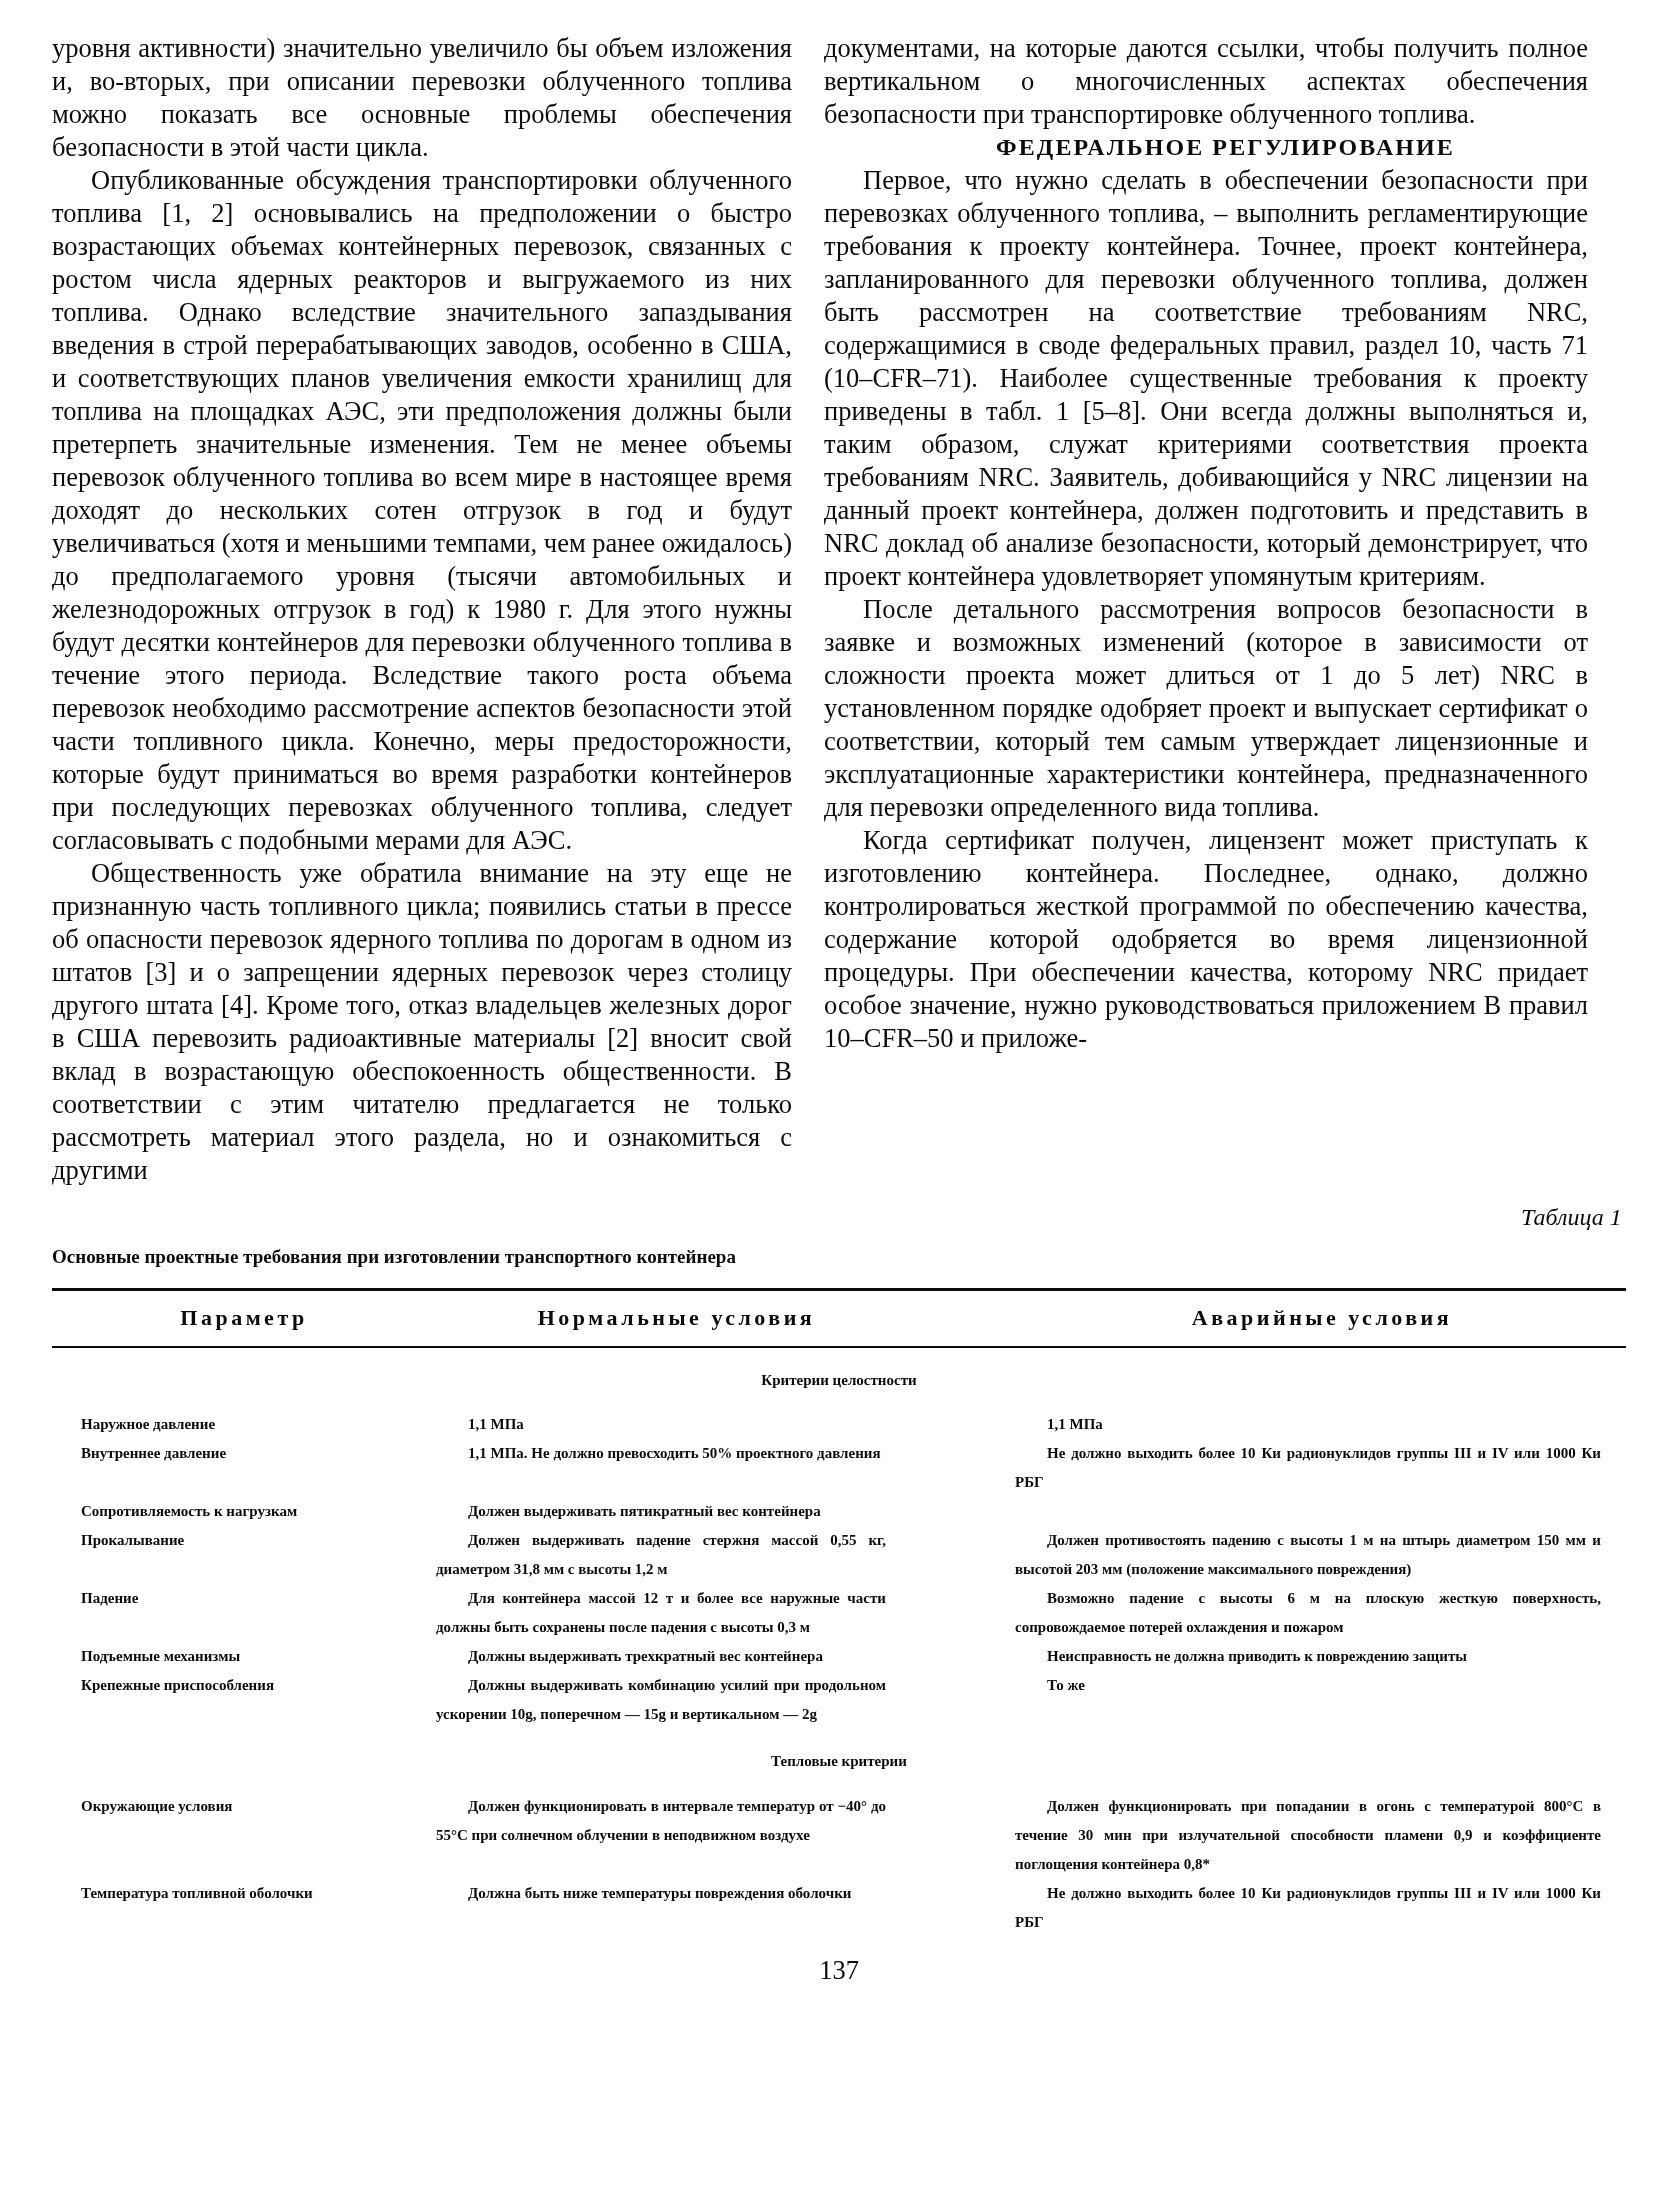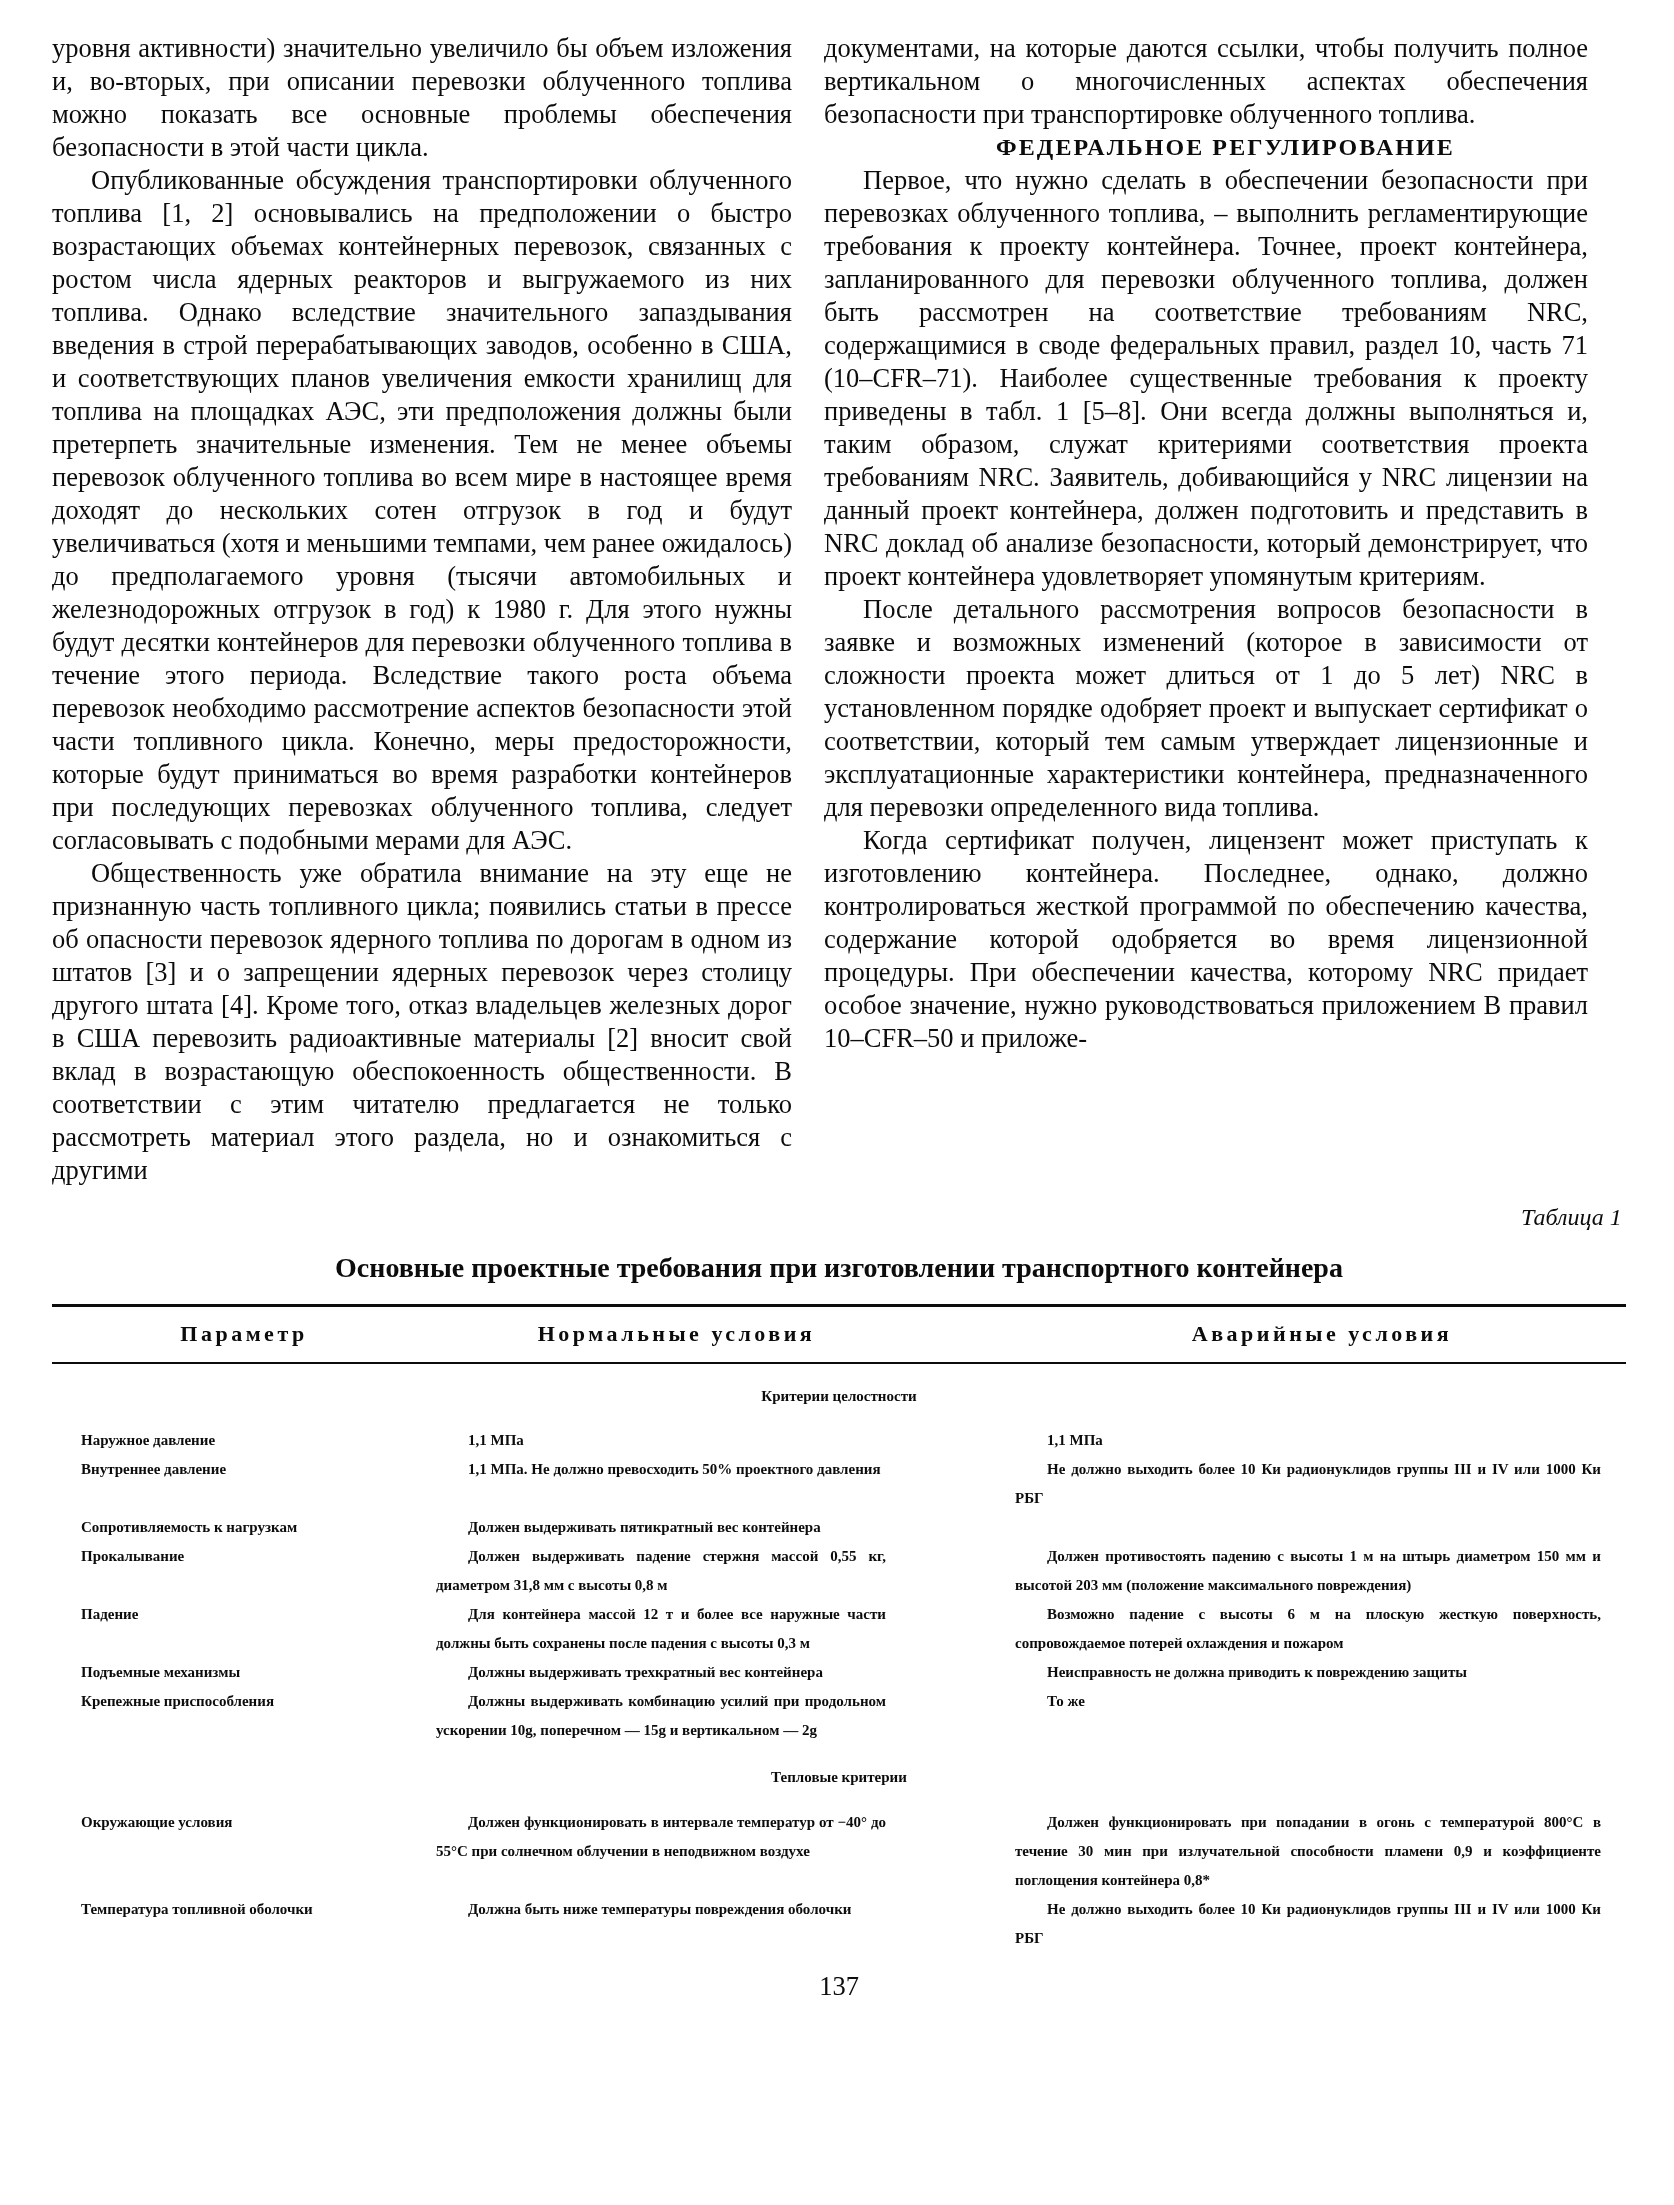--- a/index.html
+++ b/index.html
@@ -48,24 +48,23 @@
 
   
   .table-caption {
     margin-top: 17px;
     text-align: right;
     font-style: italic;
     font-size: 24px;
     padding-right: 4.2px;
   }
   .table-title {
-    margin-top: 21px;
-    text-align: center;
-    font-weight: bold;
-    font-size: 28px;
+    margin-top: 15px;
+    font-weight: bold;
+    font-size: 19px;
   }
   .rule-top {
     border-top: 3.5px solid #0c0c0c;
     margin-top: 19.5px;
   }
   .rule-mid {
     border-top: 2.8px solid #0c0c0c;
   }
   .t-head {
     display: grid;
@@ -168,21 +167,21 @@
       </div>
 
       <div class="t-row">
         <div class="c-param">Сопротивляемость к нагрузкам</div>
         <div class="c-normal">Должен выдерживать пятикратный вес контейнера</div>
         <div class="c-emerg"></div>
       </div>
 
       <div class="t-row">
         <div class="c-param">Прокалывание</div>
-        <div class="c-normal">Должен выдерживать падение стержня массой 0,55 кг, диаметром 31,8 мм с высоты 0,8 м</div>
+        <div class="c-normal">Должен выдерживать падение стержня массой 0,55 кг, диаметром 31,8 мм с высоты 1,2 м</div>
         <div class="c-emerg">Должен противостоять падению с высоты 1 м на штырь диаметром 150 мм и высотой 203 мм (положение максимального повреждения)</div>
       </div>
 
       <div class="t-row">
         <div class="c-param">Падение</div>
         <div class="c-normal">Для контейнера массой 12 т и более все наружные части должны быть сохранены после падения с высоты 0,3 м</div>
         <div class="c-emerg">Возможно падение с высоты 6 м на плоскую жесткую поверхность, сопровождаемое потерей охлаждения и пожаром</div>
       </div>
 
       <div class="t-row">

